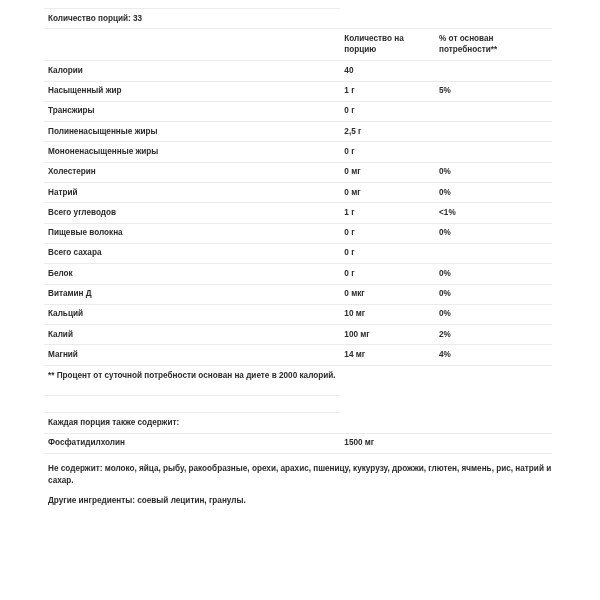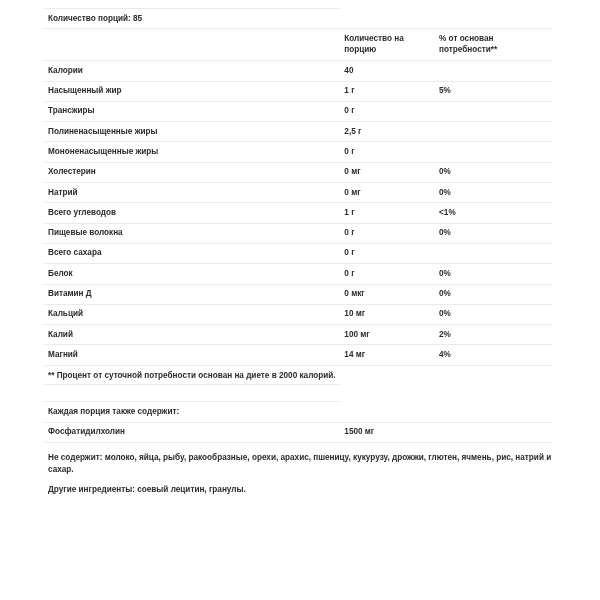--- a/index.html
+++ b/index.html
@@ -58,21 +58,21 @@
     padding-bottom: 5px;
   }
 
   .spacer-row td {
     height: 16px;
     padding: 0;
   }
 
   .footnote td {
     padding-top: 5px;
-    padding-bottom: 3px;
+    padding-bottom: 14px;
   }
 
   
   .notes {
     margin: 0;
     padding: 9px 46px 0 48px;
     font-size: 8.2px;
     font-weight: bold;
     line-height: 1.45;
   }
@@ -96,21 +96,21 @@
   <table class="nf-table">
     <colgroup>
       <col class="col-name">
         <col class="col-amt">
         <col class="col-dv">
     </colgroup>
     <tbody>
 
 
       <tr class="short">
-        <td class="col-name">Количество порций: 85</td>
+        <td class="col-name">Количество порций: 33</td>
         <td class="col-amt"></td>
         <td class="col-dv"></td>
       </tr>
 
       <tr class="full hdr">
         <td class="col-name"></td>
         <td class="col-amt amt">Количество на порцию</td>
         <td class="col-dv dv">% от основан потребности**</td>
       </tr>
 

